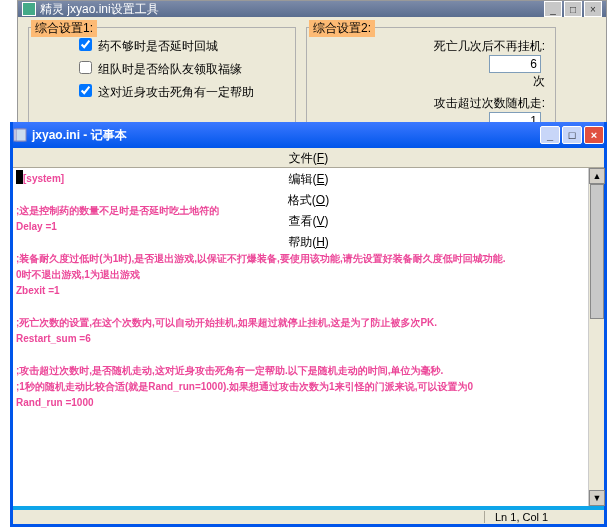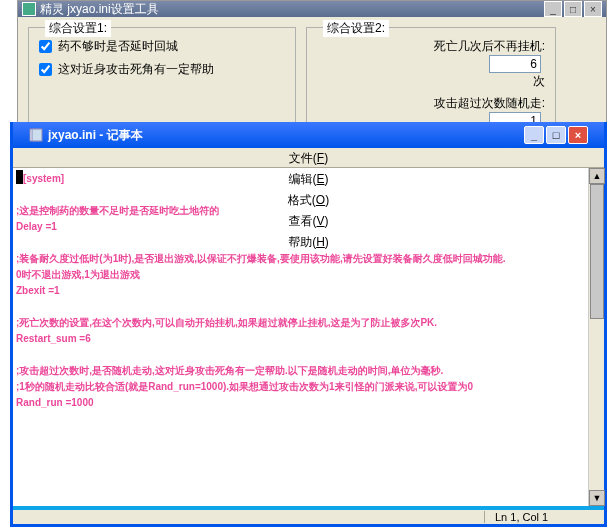--- a/index.html
+++ b/index.html
@@ -6,36 +6,36 @@
 body { background: #fff; width: 607px; height: 527px; position: relative; overflow: hidden; }
 
 
 .bg-window { position: absolute; left: 17px; top: 0; width: 590px; border: 1px solid #999; background: #ece9d8; }
 .bg-titlebar { height: 16px; background: linear-gradient(#7b8aa8, #5a6d8f); color: #fff; display: flex; align-items: center; padding: 0 4px; font-size: 12px; }
 .bg-titlebar .icon { width: 14px; height: 14px; margin-right: 4px; background: #4a8; border: 1px solid #fff; }
 .bg-titlebar .ctrls { margin-left: auto; display: flex; gap: 2px; }
 .bg-titlebar .ctrls span { width: 18px; height: 16px; background: #c8c8c8; border: 1px solid #fff; display: inline-flex; align-items: center; justify-content: center; color: #333; font-family: Arial; font-size: 10px; cursor: pointer; }
 .bg-body { padding: 10px; display: flex; gap: 10px; font-size: 12px; }
 .groupbox { border: 1px solid #b0b0b0; padding: 10px 10px 6px; position: relative; }
-.groupbox .legend { position: absolute; top: -8px; left: 16px; background: #ffffff; padding: 0 4px; }
+.groupbox .legend { position: absolute; top: -8px; left: 2px; background: #fdba74; padding: 0 4px; }
 .gb1 { width: 268px; height: 110px; }
 .gb2 { width: 250px; height: 110px; }
-.chk-row { display: flex; align-items: center; margin-bottom: 6px; }
+.chk-row { display: flex; align-items: flex-start; margin-bottom: 6px; margin-left: 40px; }
 .chk-row input { margin-right: 6px; }
 .field-row { display: flex; align-items: flex-end; margin-bottom: 5px; flex-direction: column; }
 .field-row label { flex: 0 0 auto; }
 .field-row input { width: 52px; height: 18px; border: 1px solid #7f9db9; text-align: right; padding: 0 3px; margin: 0 4px; font-size: 12px; }
 
 
 .side-icons { position: absolute; right: 0; top: 18px; width: 24px; }
 .side-icons svg { display: block; margin-bottom: 40px; }
 
 
 .np-window { position: absolute; left: 10px; top: 122px; width: 597px; height: 405px; border: 3px solid #0055ea; border-top: none; background: #fff; display: flex; flex-direction: column; }
-.np-titlebar { height: 26px; background: linear-gradient(#3b78ff, #0055ea); color: #fff; display: flex; align-items: center; padding: 0 16px; font-size: 12px; font-weight: bold; }
+.np-titlebar { height: 26px; background: linear-gradient(#3b78ff, #0055ea); color: #fff; display: flex; align-items: center; padding: 0 0; font-size: 12px; font-weight: bold; }
 .np-titlebar .icon { width: 14px; height: 14px; margin-right: 5px; }
 .np-titlebar .icon svg { display: block; }
 .np-titlebar .ctrls { margin-left: auto; display: flex; gap: 2px; }
 .np-titlebar .ctrls span { width: 20px; height: 18px; background: #c8d6f8; border: 1px solid #fff; border-radius: 2px; display: inline-flex; align-items: center; justify-content: center; color: #000; font-family: Arial; font-size: 11px; cursor: pointer; }
 .np-titlebar .ctrls .close { background: #e05040; color: #fff; font-weight: bold; }
 .np-menubar { height: 20px; background: #ece9d8; display: flex; align-items: center; padding: 0 4px; font-size: 12px; border-bottom: 1px solid #aca899; flex-direction: column; }
 .np-menubar .mitem { padding: 2px 6px; cursor: pointer; }
 .np-menubar .mitem u { text-decoration: underline; }
 .np-content { flex: 1; padding: 2px 3px; font-family: "Fixedsys", "SimSun", monospace; font-size: 10px; line-height: 16px; font-weight: bold; color: #ec4899; white-space: pre-wrap; word-break: break-all; overflow: hidden; position: relative; }
 .np-content .cursor-line::before { content: ""; display: inline-block; width: 7px; height: 14px; background: #000; margin-right: 0; vertical-align: text-bottom; }
@@ -73,20 +73,24 @@
       <span>□</span>
       <span>×</span>
     </div>
   </div>
   <div class="bg-body">
     <div class="groupbox gb1">
       <span class="legend">综合设置1:</span>
       <div class="chk-row">
           <input type="checkbox" checked="" style="">
           <span>药不够时是否延时回城</span>
+        </div>
+      <div class="chk-row">
+          <input type="checkbox" style="">
+          <span>组队时是否给队友领取福缘</span>
         </div>
       <div class="chk-row">
           <input type="checkbox" checked="" style="">
           <span>这对近身攻击死角有一定帮助</span>
         </div>
     </div>
     <div class="groupbox gb2">
       <span class="legend">综合设置2:</span>
       <div class="field-row">
         <label>死亡几次后不再挂机:</label>

